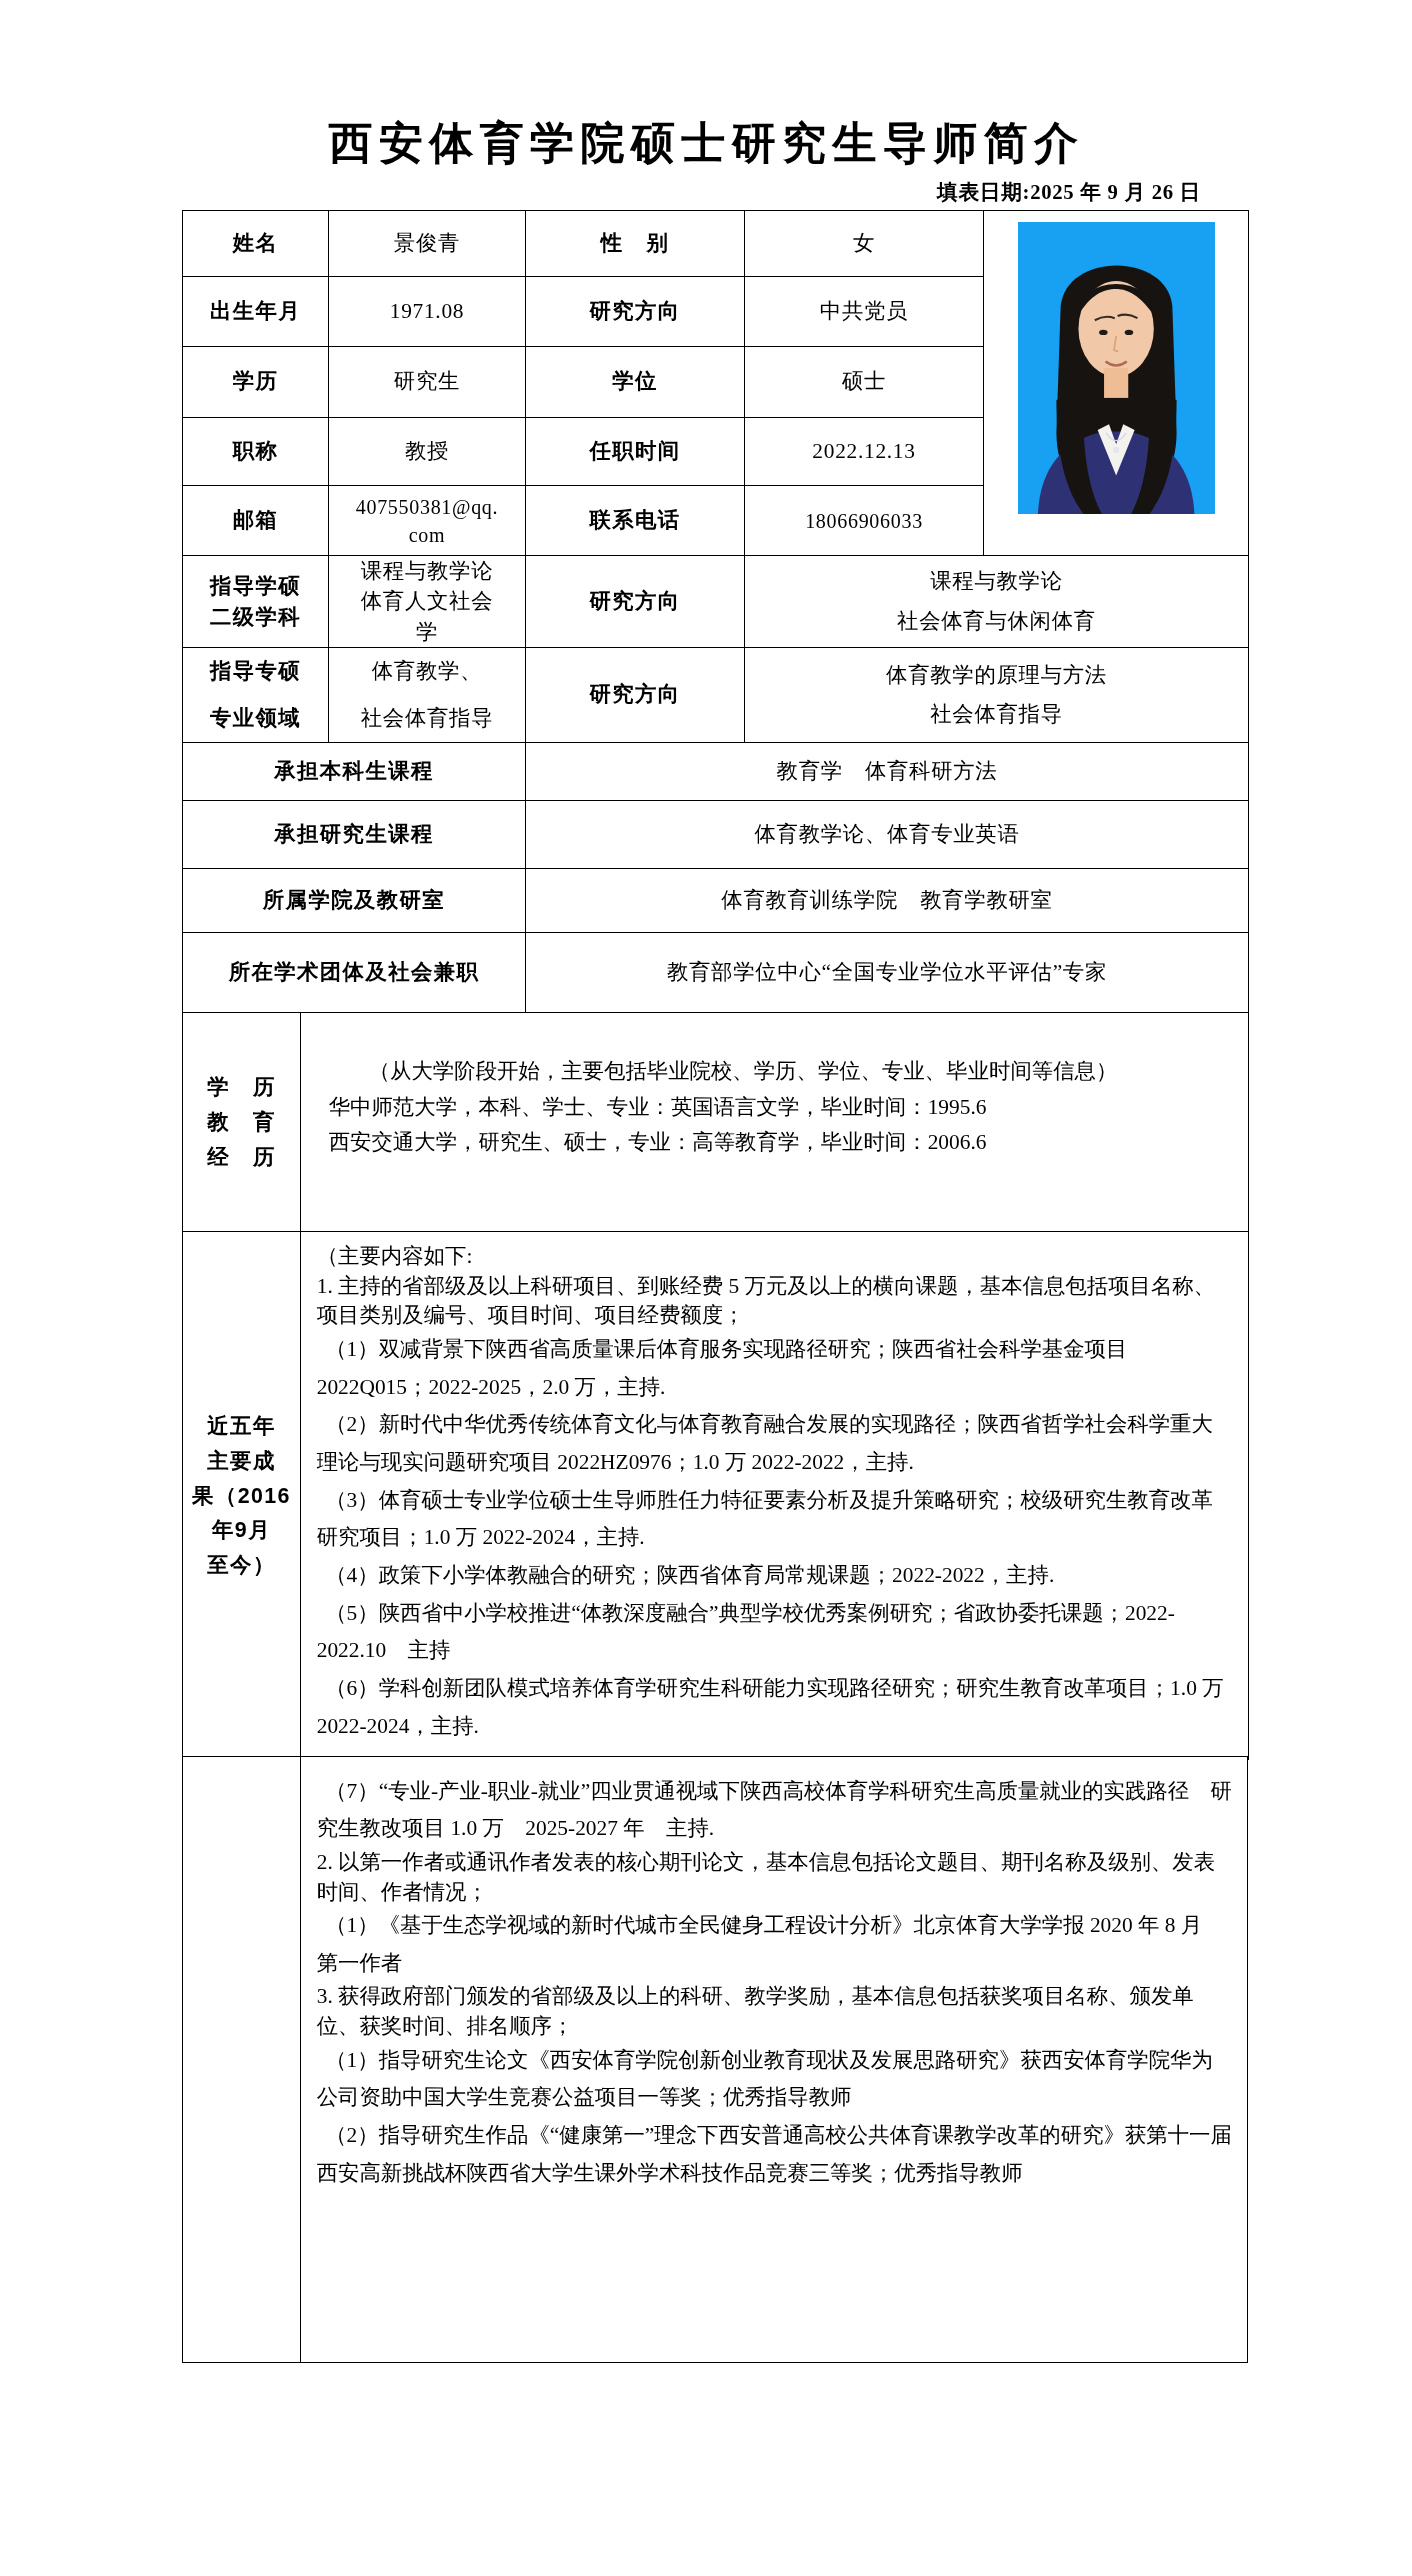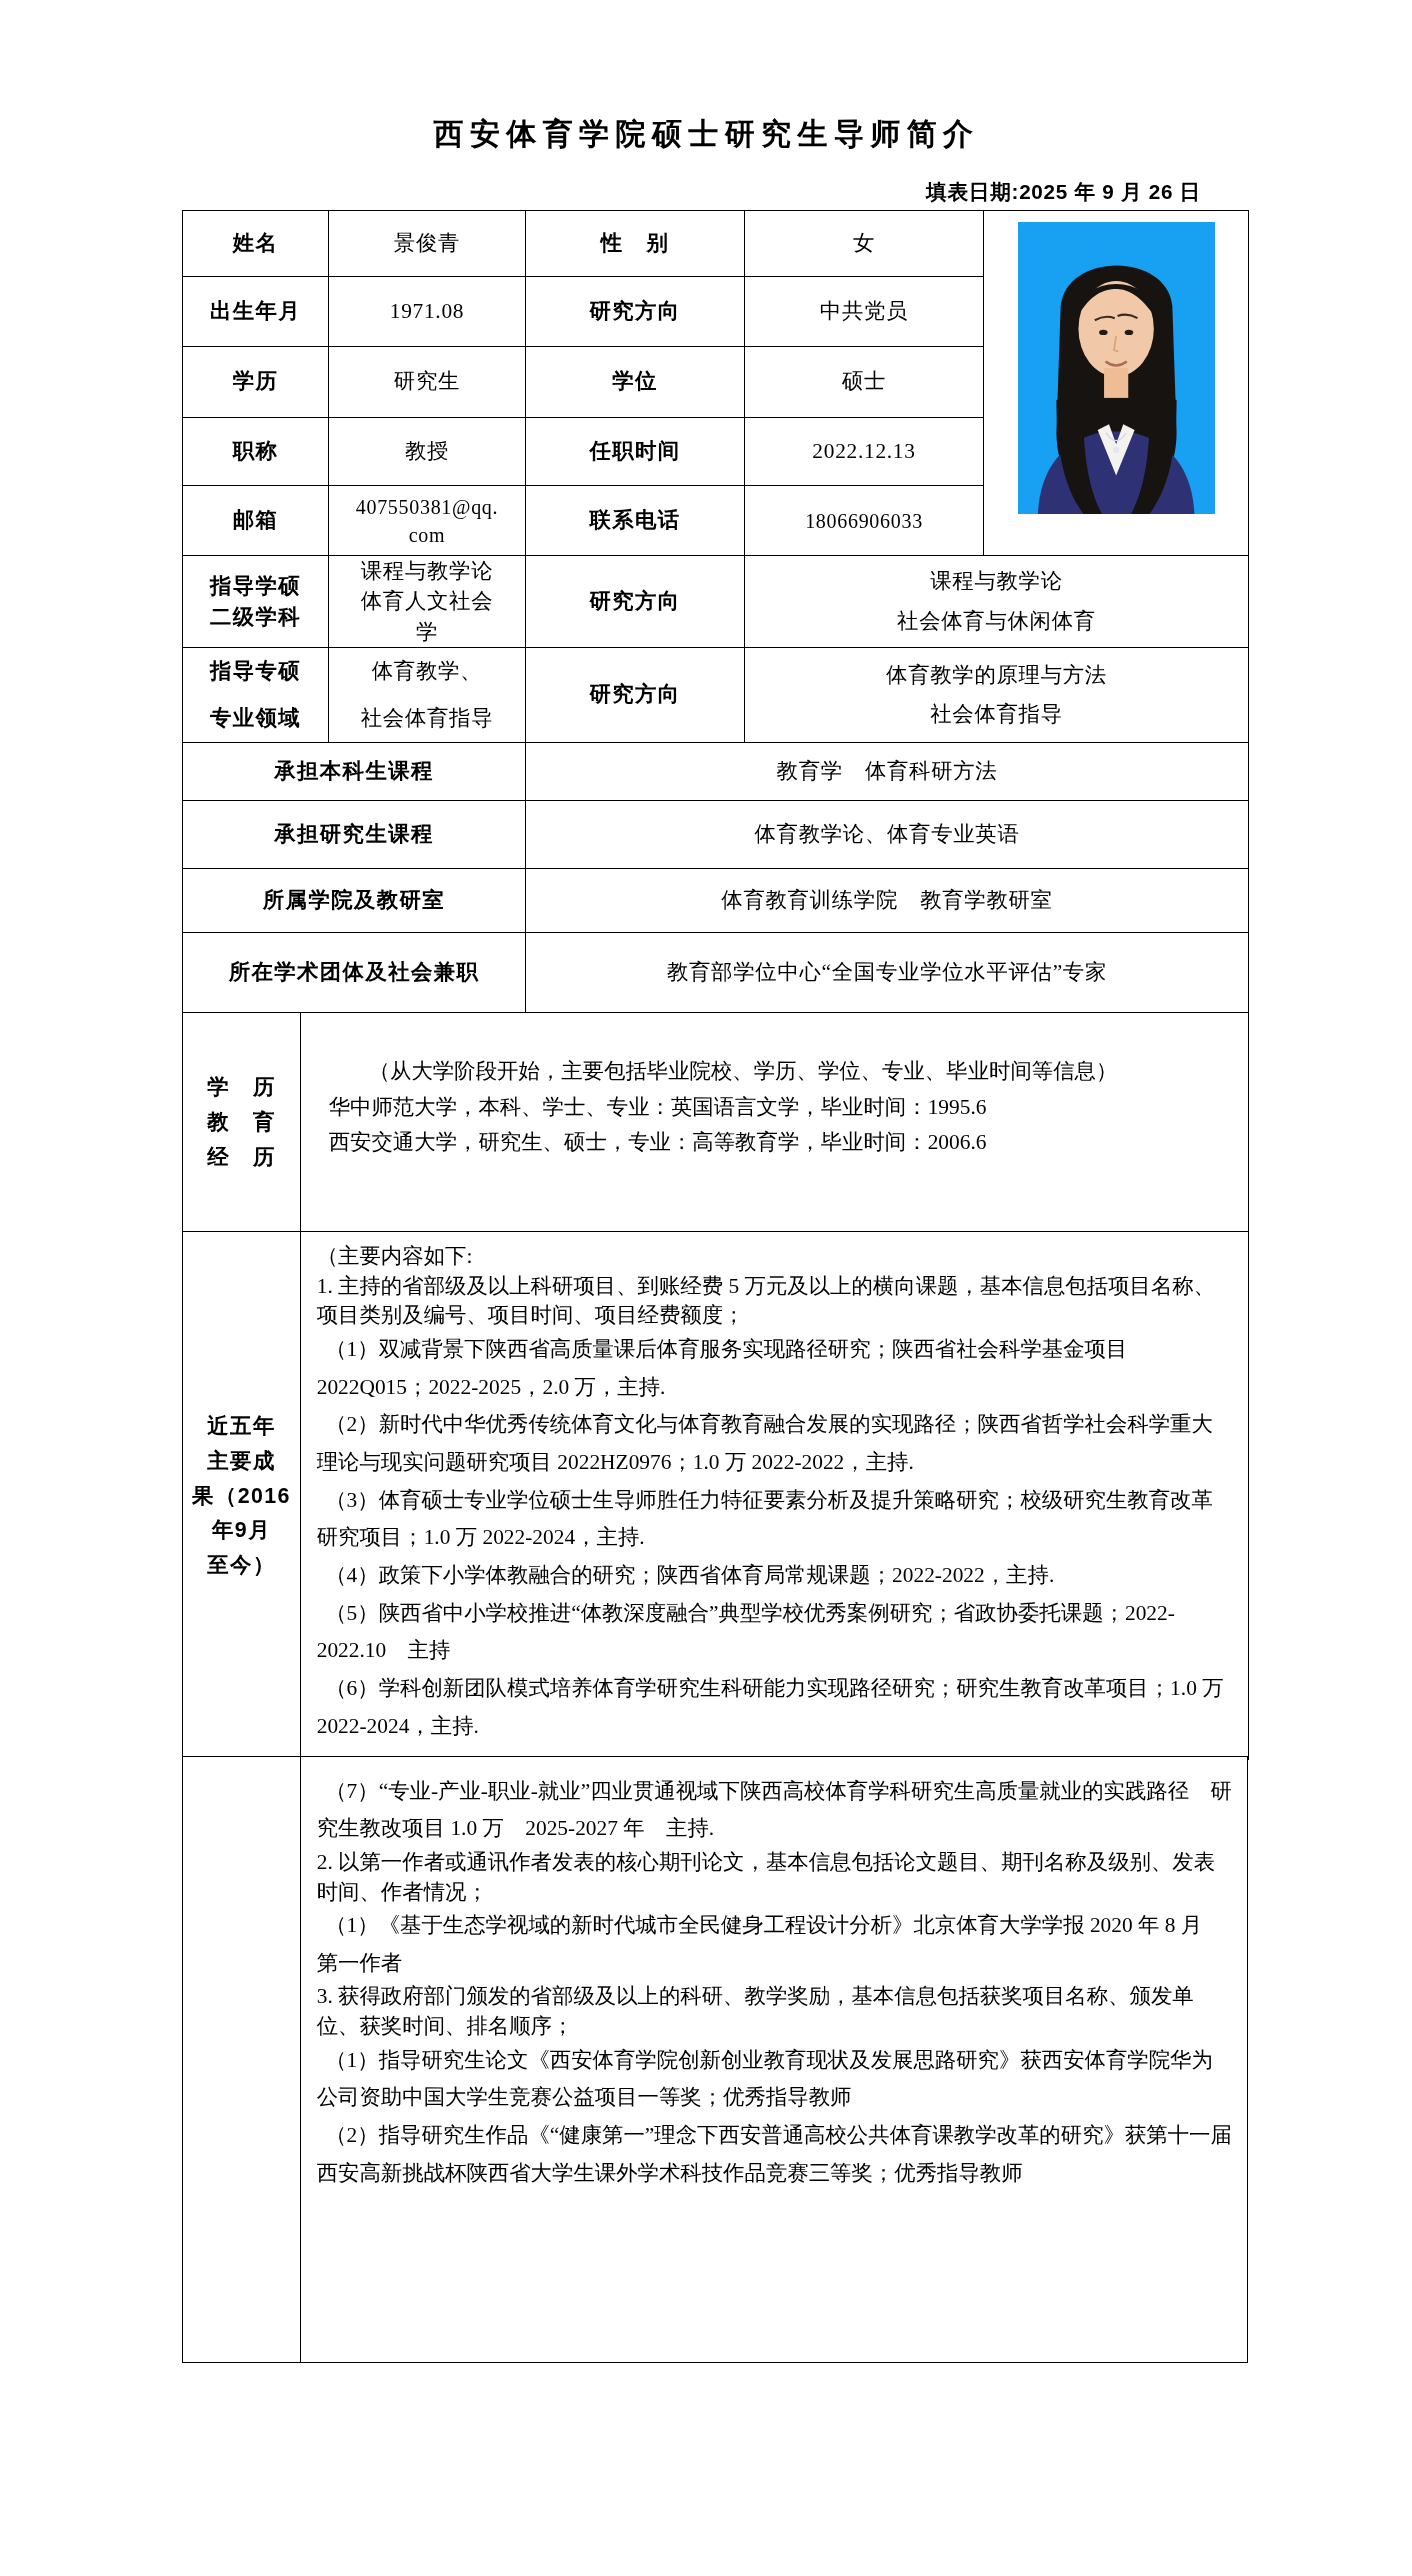--- a/index.html
+++ b/index.html
@@ -1,22 +1,22 @@
 <!DOCTYPE html>
 <html lang="zh" style="font-size:11.4px"><head>
 <meta charset="utf-8">
 <style>
   html,body{margin:0;padding:0;background:#fff;}
   .page{position:relative;width:1413px;height:2576px;background:#fff;overflow:hidden;
         font-family:"Liberation Serif","DejaVu Serif",serif;color:#000;}
   .title{position:absolute;top:114px;left:0;width:100%;margin:0;text-align:center;
          font-family:"Liberation Sans","DejaVu Sans",sans-serif;
-         font-size:30px;font-weight:bold;letter-spacing:6.4px;}
+         font-size:44px;font-weight:bold;letter-spacing:6.4px;}
   .date{position:absolute;top:178px;right:212px;font-size:20.7px;font-weight:bold;
-        letter-spacing:0.7px;font-family:Liberation Sans, sans-serif;}
+        letter-spacing:0.7px;font-family:Liberation Serif, serif;}
   table{position:absolute;left:182px;border-collapse:collapse;table-layout:fixed;
         width:1065px;background:#fff;}
   #t1{top:210px;}
   #t2{top:1756px;height:607px;}
   td{border:1.4px solid #000;padding:0;text-align:center;vertical-align:middle;
      font-size:21.4px;line-height:1.4;overflow:hidden;}
   .lbl{font-family:"Liberation Sans","DejaVu Sans",sans-serif;font-weight:bold;letter-spacing:1.4px;}
   .val{font-family:"Liberation Serif","DejaVu Serif",serif;letter-spacing:0.7px;}
   .mono-num{font-size:20px;letter-spacing:0.7px;}
   .pre{white-space:pre-line;margin-top:16px;}

